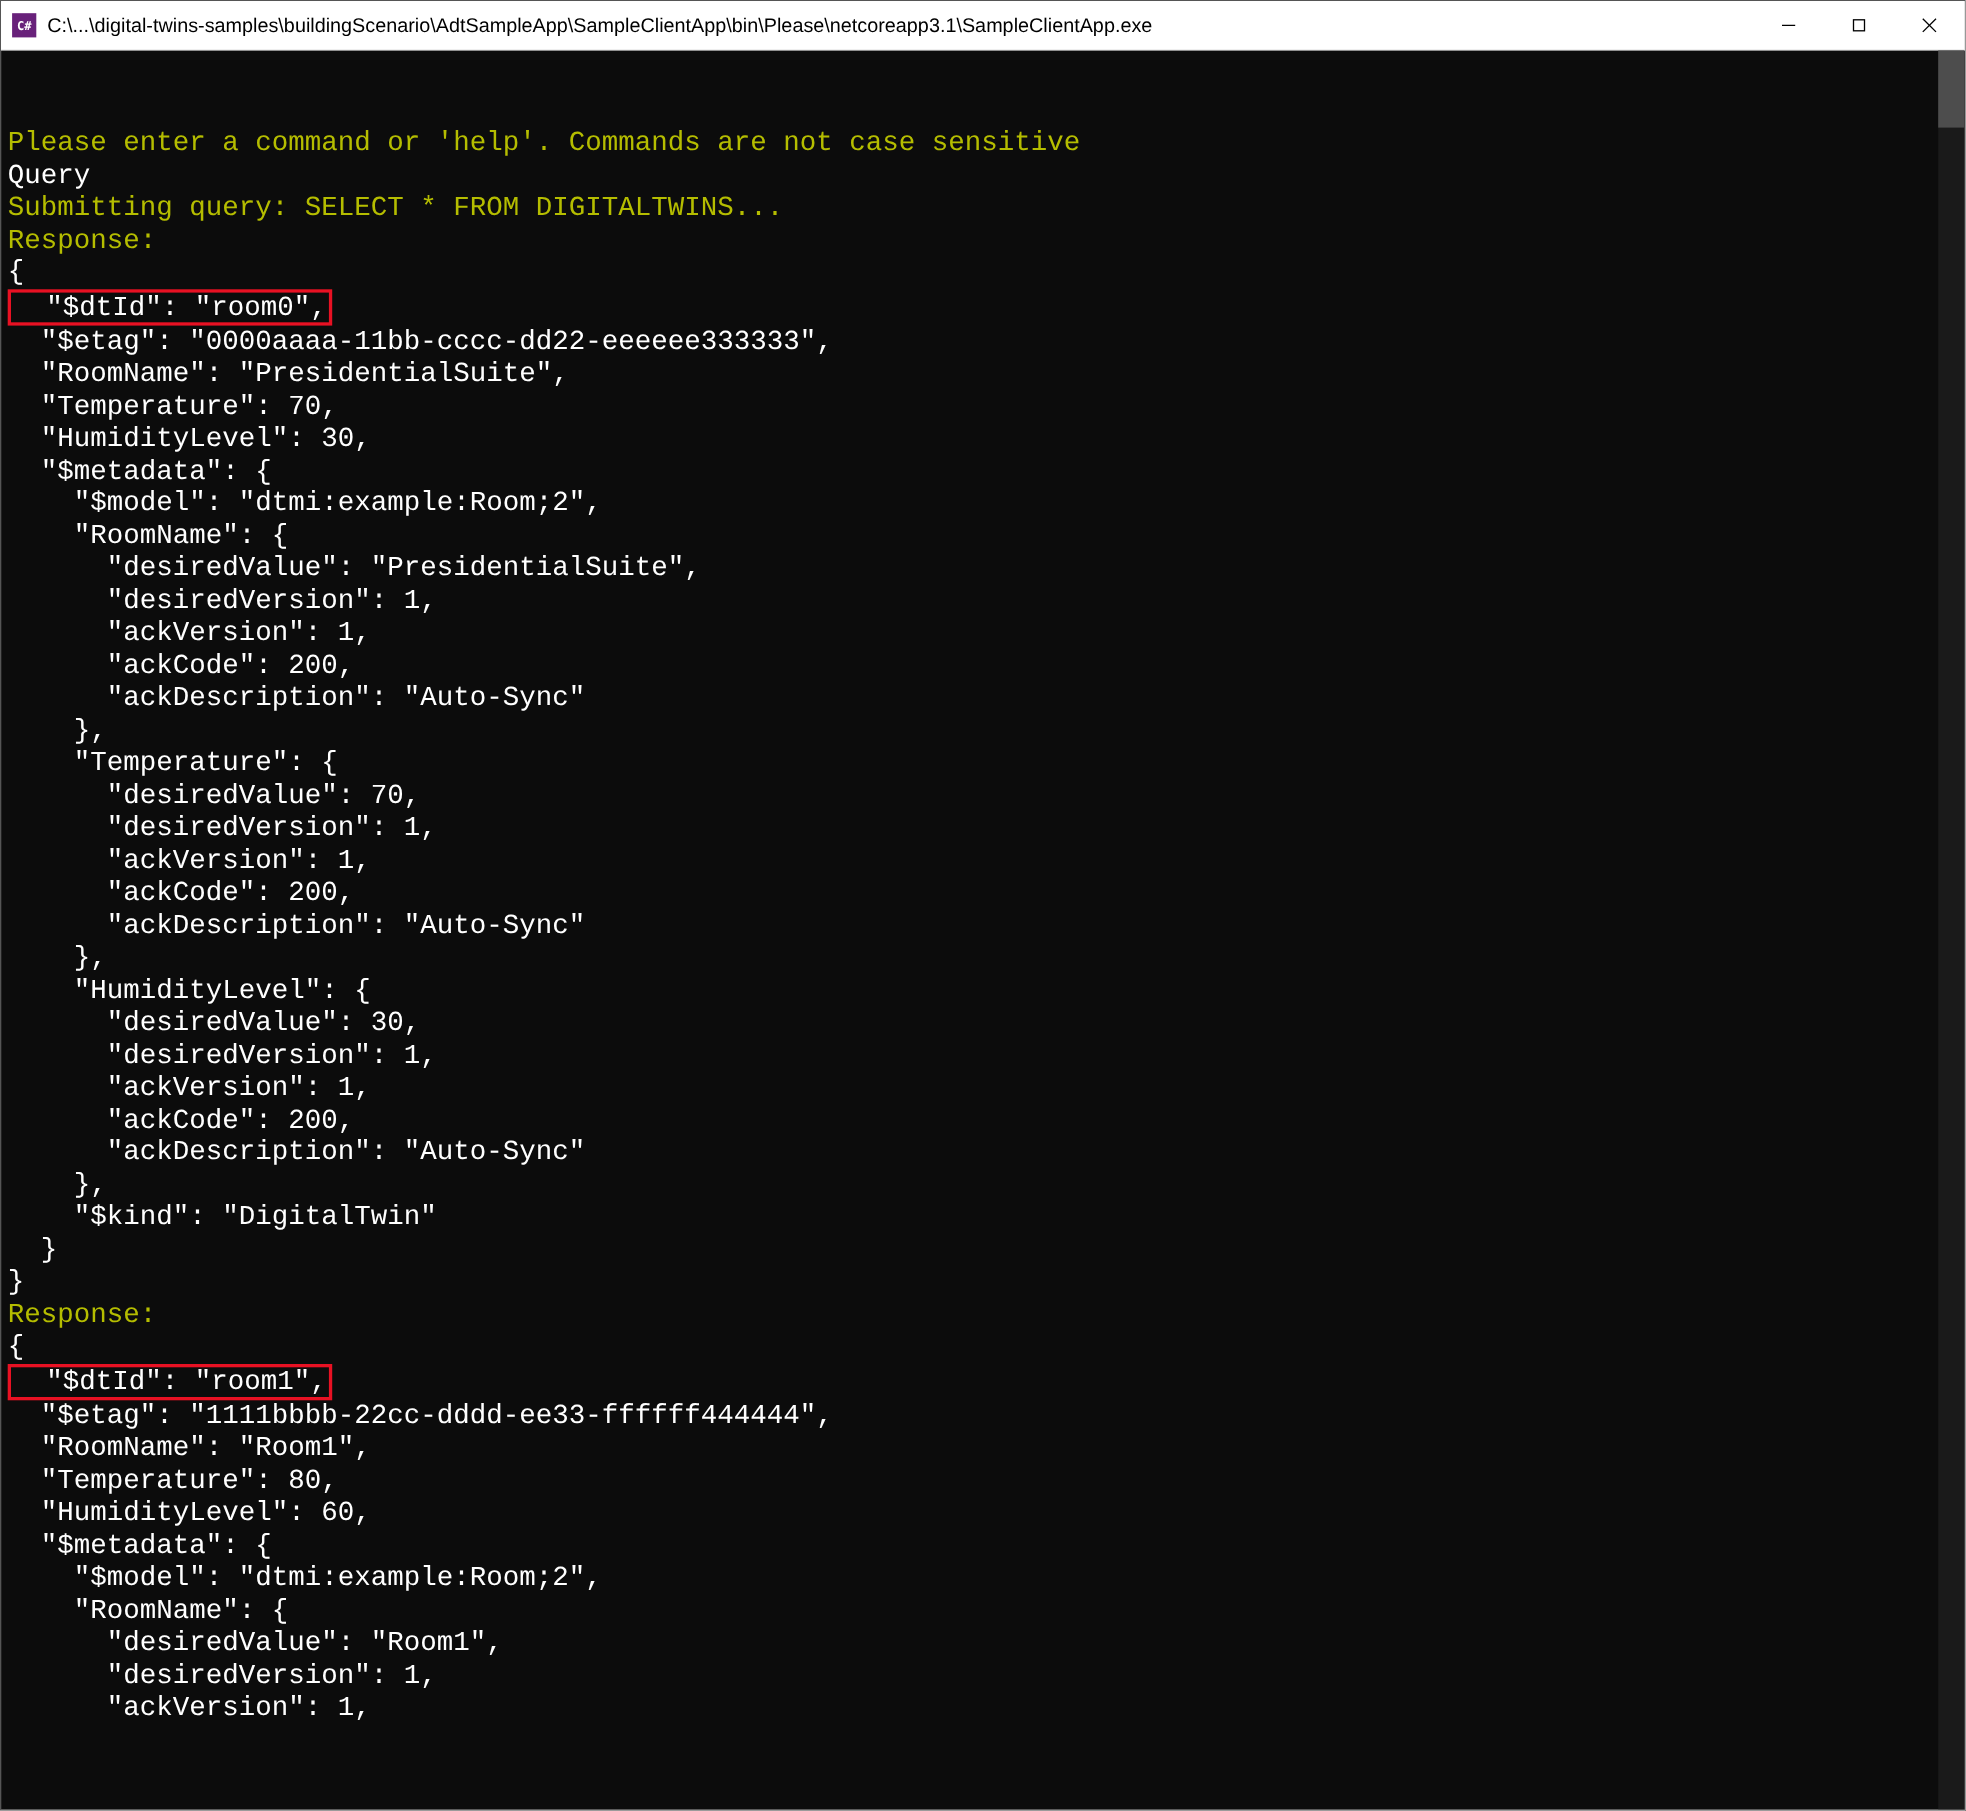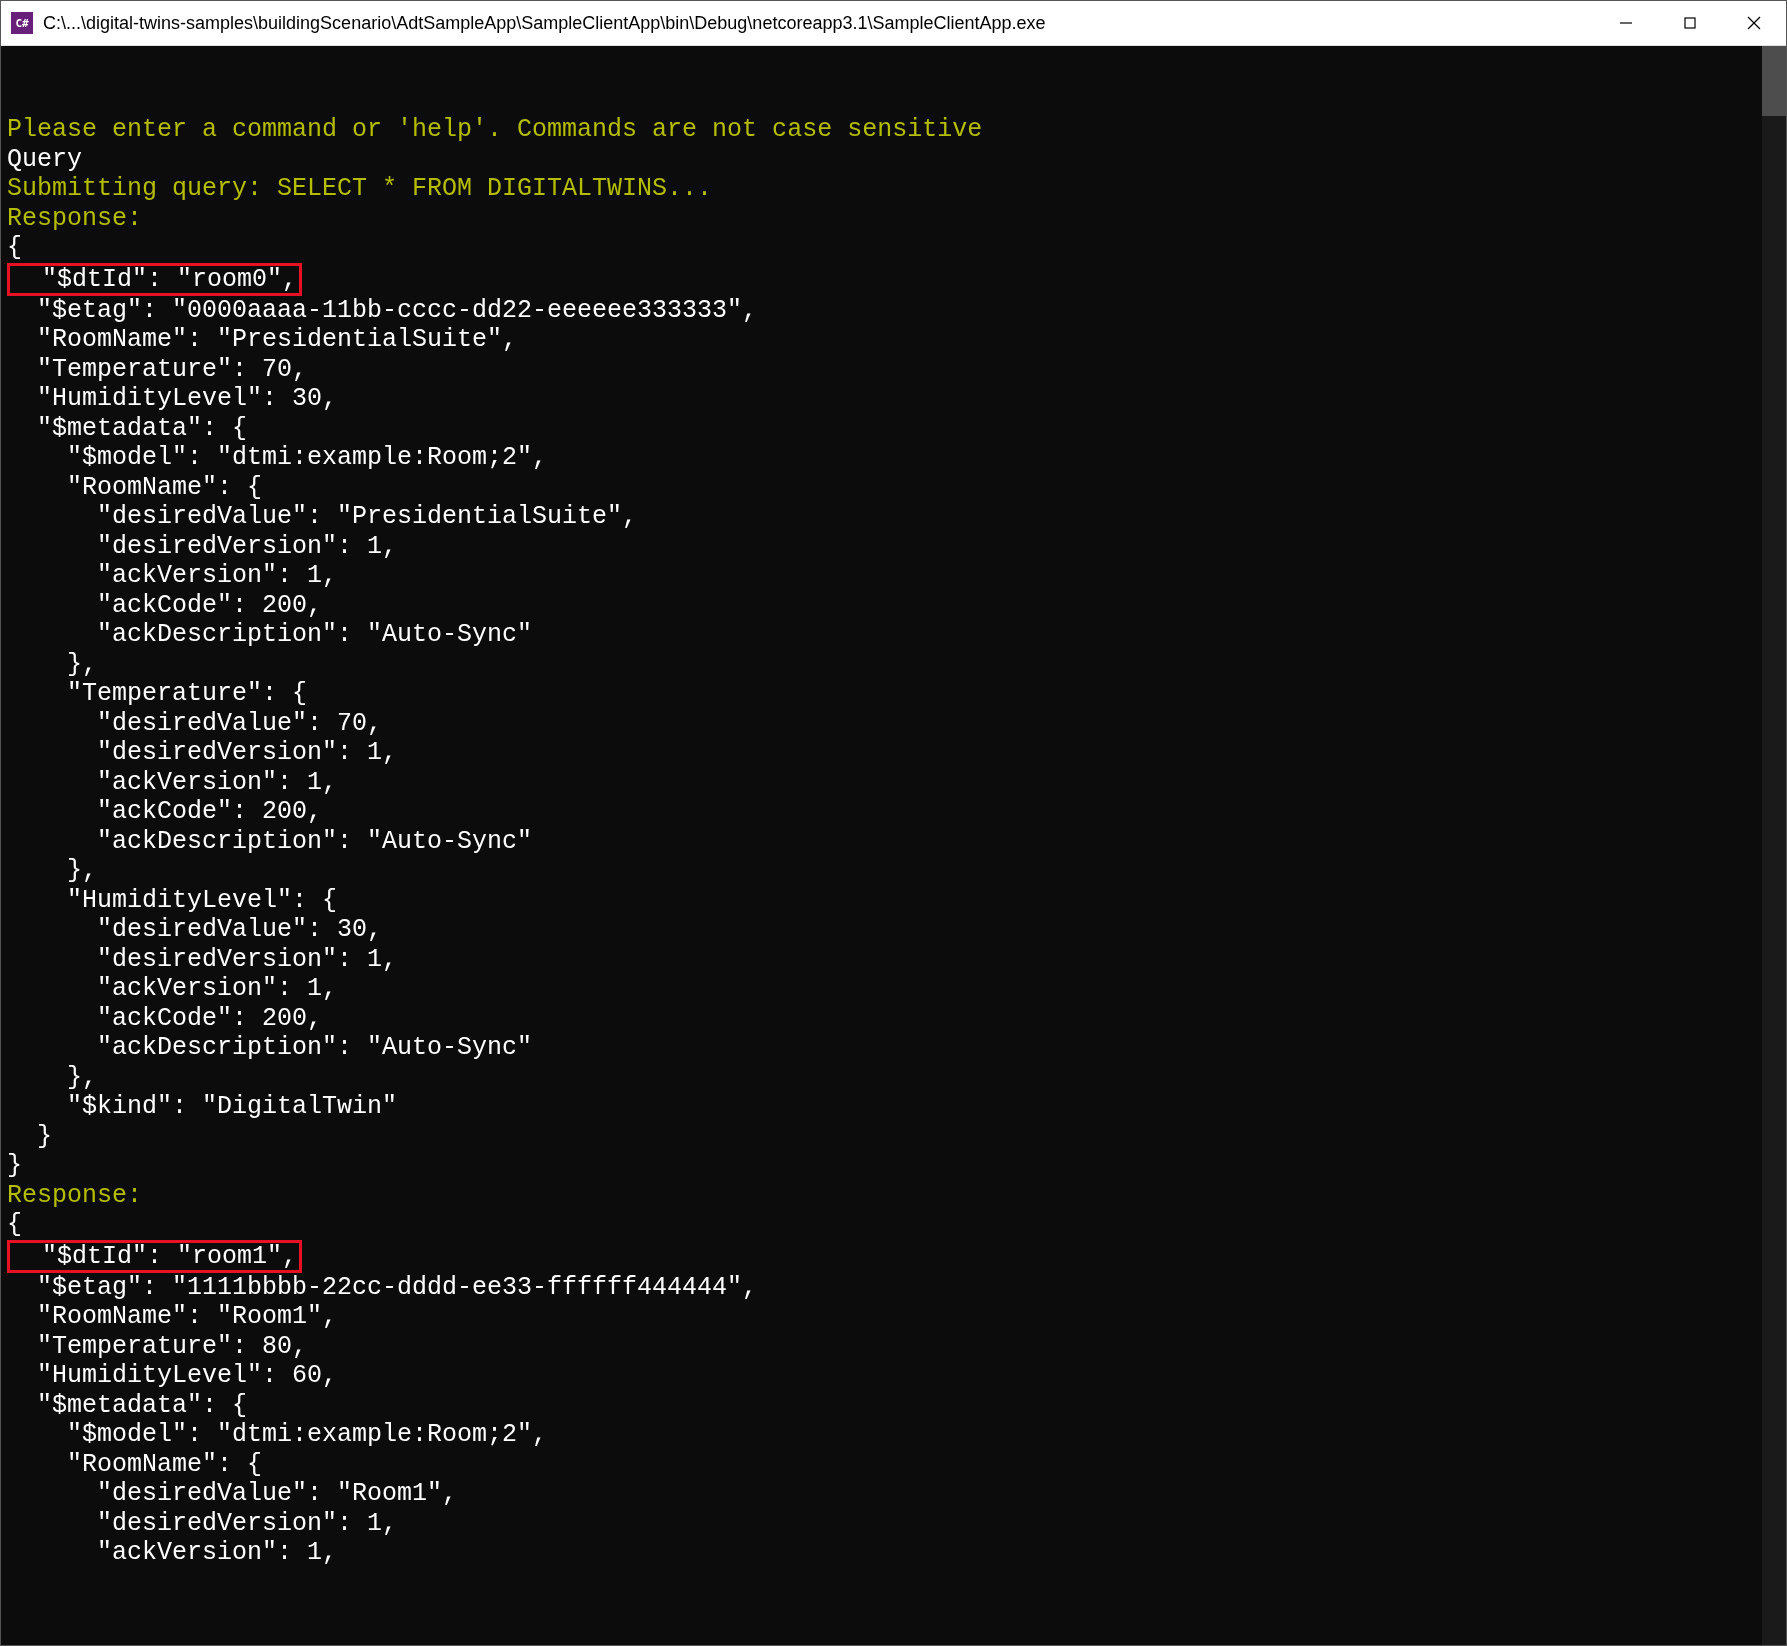--- a/index.html
+++ b/index.html
@@ -95,21 +95,21 @@
       display: inline-block;
       line-height: 1.08;
     }
   </style>
 </head>
 <body>
 
 <div class="window">
   <div class="titlebar">
     <div class="titlebar-icon">C#</div>
-    <div class="titlebar-text">C:\...\digital-twins-samples\buildingScenario\AdtSampleApp\SampleClientApp\bin\Debug\netcoreapp3.1\SampleClientApp.exe</div>
+    <div class="titlebar-text">C:\...\digital-twins-samples\buildingScenario\AdtSampleApp\SampleClientApp\bin\Please\netcoreapp3.1\SampleClientApp.exe</div>
     <div class="titlebar-controls">
       <div class="tb-btn" title="minimize">
         <svg width="14" height="14" viewBox="0 0 14 14">
             <line x1="1" y1="7" x2="13" y2="7"></line>
           </svg>
       </div>
       <div class="tb-btn" title="maximize">
         <svg width="14" height="14" viewBox="0 0 14 14">
             <rect x="2" y="2" width="10" height="10"></rect>
           </svg>

